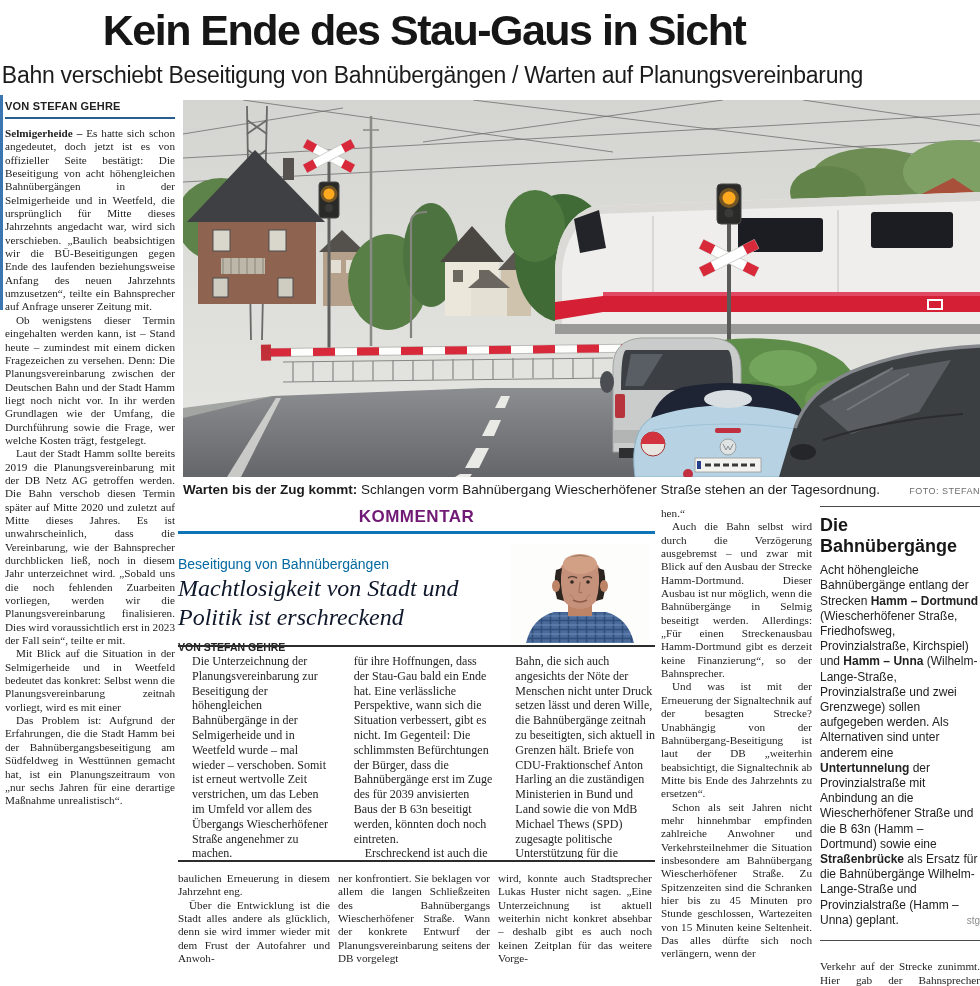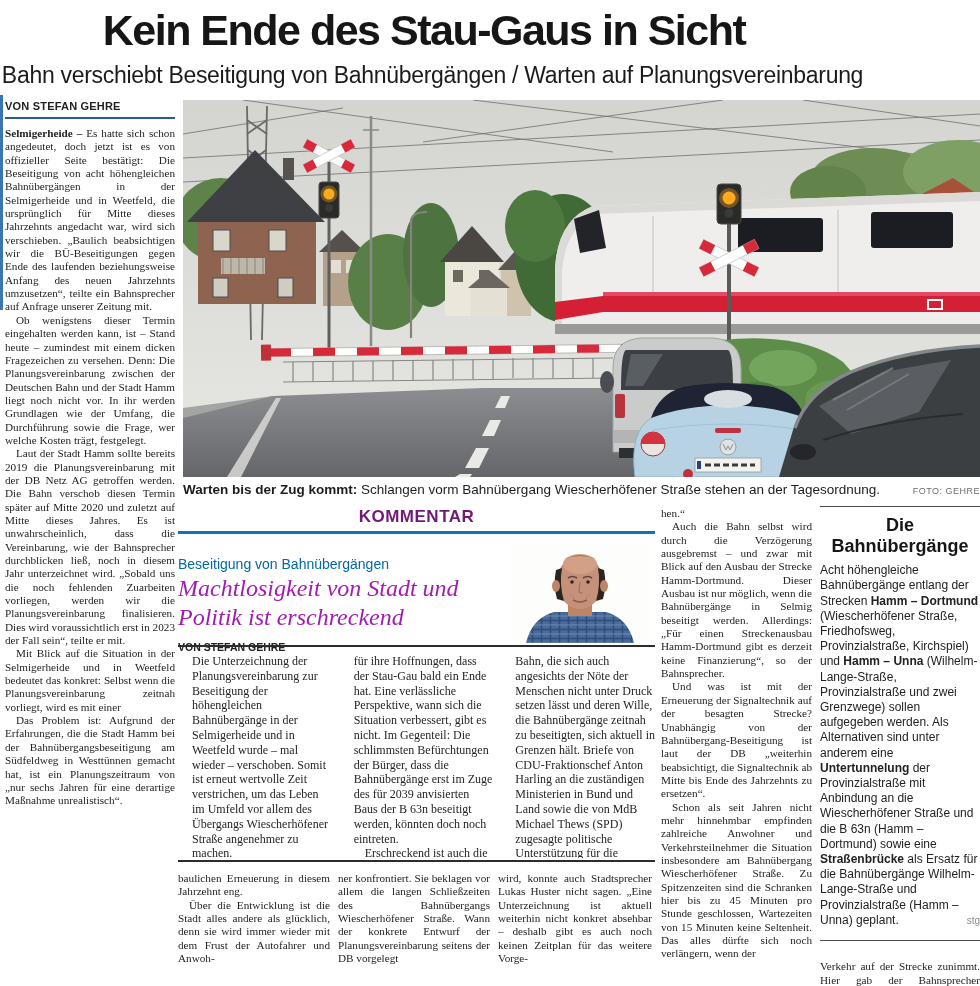--- a/index.html
+++ b/index.html
@@ -35,35 +35,35 @@
     justify-content:space-between;align-items:baseline;
     font-family:"Liberation Sans",sans-serif;font-size:13.5px;color:#1c1c1c;}
   .caption .credit{font-size:9px;color:#6d6d6d;letter-spacing:.5px;white-space:nowrap;margin-left:10px;}
 
   
   .kommentar{position:absolute;left:178px;top:507px;width:477px;height:354px;}
   .klabel{text-align:center;font-family:"Liberation Sans",sans-serif;font-weight:bold;
     font-size:17px;letter-spacing:.5px;color:#701a75;}
   .krule{height:3px;background:#0e74b8;margin-top:4px;}
   .kicker{margin-top:22px;font-family:"Liberation Sans",sans-serif;font-size:14px;color:#0369a1;}
-  .ktitle{margin-top:2px;width:335px;font-style:italic;font-size:24px;line-height:29px;color:#a21caf;}
+  .ktitle{margin-top:2px;width:335px;font-style:italic;font-size:24px;line-height:29px;color:#0f172a;}
   .kbyline{margin-top:9px;font-family:"Liberation Sans",sans-serif;font-weight:bold;font-size:10.5px;color:#222;}
   .kbyrule{position:absolute;left:0;right:0;top:138px;height:1.5px;background:#2c2c2c;}
   .portrait{position:absolute;left:332px;top:37px;width:140px;height:99px;background:#fff;}
   .kcols{position:absolute;left:0;right:0;top:147px;height:204px;display:flex;gap:8px;overflow:hidden;}
   .kcol{flex:1;margin-left:14px;}
   .kcol p{margin:0;font-size:12px;line-height:14.8px;color:#242426;}
   .kcol p.ind{text-indent:11px;}
   .kbottomrule{position:absolute;left:0;right:0;top:353px;height:1.5px;background:#2c2c2c;}
 
   
   .sidebar{position:absolute;left:820px;top:506px;width:160px;height:480px;}
   .srule{height:1.2px;background:#4a4a4a;}
   .stitle{margin:8px 0 6px 0;font-family:"Liberation Sans",sans-serif;font-weight:bold;
-    font-size:18px;color:#161616;text-align:center;}
+    font-size:18px;color:#161616;}
   .sbody{margin:0;font-family:"Liberation Sans",sans-serif;font-size:12px;line-height:15.2px;color:#222;}
   .sbody .b{font-weight:bold;}
   .sig{float:right;font-size:10px;color:#8b8b8b;}
   .sidebar .srule.bot{margin-top:12px;}
   .cont{margin-top:19px;}
   .cont p{margin:0;font-size:11.2px;line-height:13.35px;text-align:justify;color:#232325;}
 </style>
 </head>
 <body>
 
@@ -296,21 +296,21 @@
         <polygon points="636,306 700,272 768,260 736,312 668,334" fill="#5d6165" opacity="0.9"></polygon>
         <path d="M650,300 L710,268 M664,310 L726,274" stroke="#7d8185" stroke-width="2" opacity="0.8"></path>
         <ellipse cx="620" cy="352" rx="13" ry="8" fill="#24262a"></ellipse>
         <path d="M640,340 Q700,320 780,314" stroke="#2a2c2f" stroke-width="2" fill="none"></path>
       </g>
     </svg>
   </div>
 
   <div class="caption">
     <span><b>Warten bis der Zug kommt:</b><span> Schlangen vorm Bahnübergang Wiescherhöfener Straße stehen an der Tagesordnung.</span></span>
-    <span class="credit">FOTO: GEHRE</span>
+    <span class="credit">FOTO: STEFAN</span>
   </div>
 
   <div class="kommentar">
     <div class="klabel">KOMMENTAR</div>
     <div class="krule"></div>
     <div class="kicker">Beseitigung von Bahnübergängen</div>
     <div class="ktitle">Machtlosigkeit von Stadt und Politik ist erschreckend</div>
     <div class="kbyline">VON STEFAN GEHRE</div>
 
     <div class="portrait">

